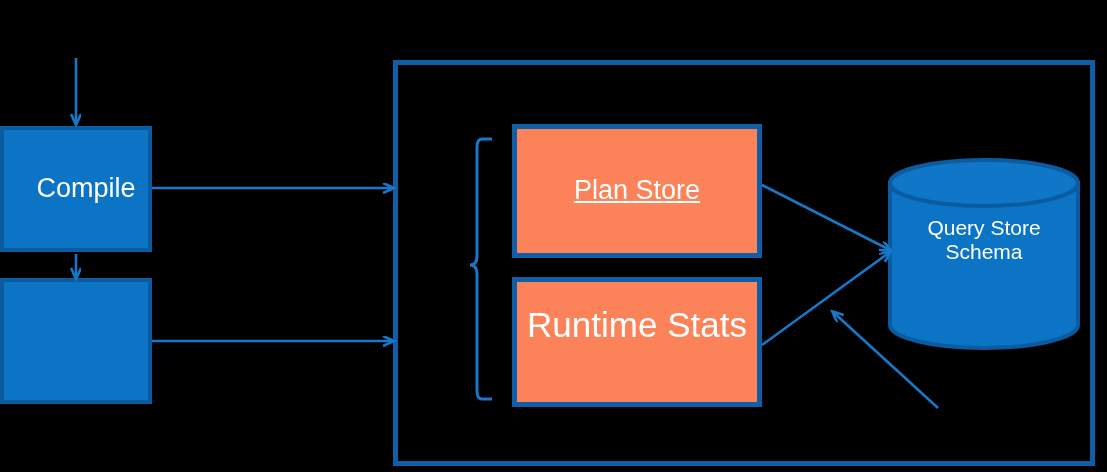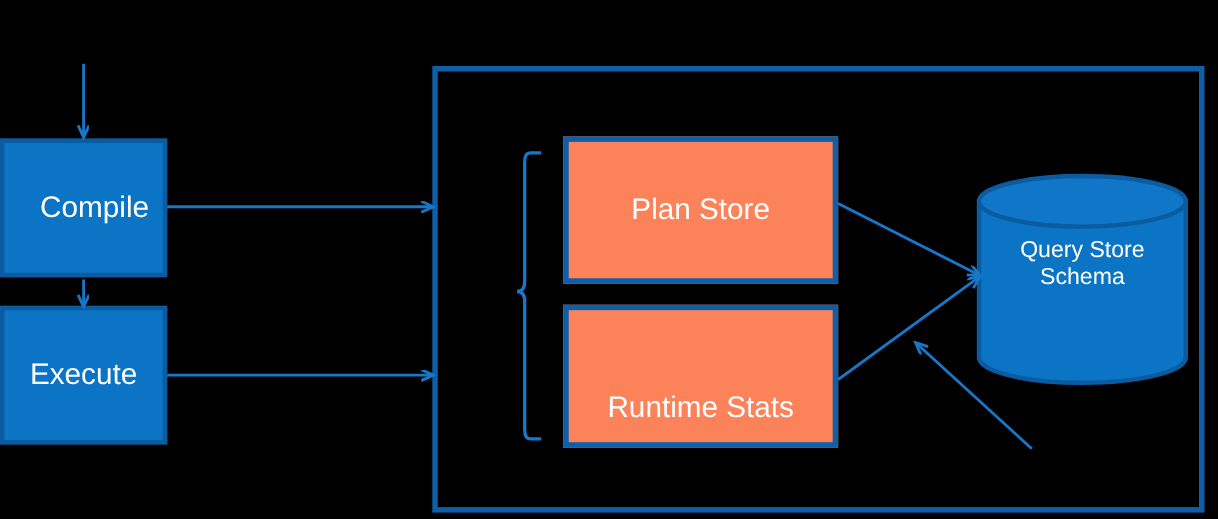--- a/index.html
+++ b/index.html
@@ -51,36 +51,35 @@
   }
   
   .container-box {
     position: absolute;
     border: 5px solid #0E5FA8;
     box-sizing: border-box;
     background: transparent;
   }
   .label-compile   { left: 0px;   top: 126px; width: 172px; height: 126px; font-size: 27px; }
   .label-execute   { left: 0px;   top: 278px; width: 152px; height: 126px; font-size: 27px; }
-  .label-planstore { left: 512px; top: 124px; width: 250px; height: 134px; font-size: 27px; }
-  .label-runtime   { left: 512px; top: 277px; width: 250px; height: 96px; font-size: 27px; margin-top: 46px; }
+  .label-planstore { left: 512px; top: 124px; width: 250px; height: 134px; font-size: 27px; text-decoration: underline; }
+  .label-runtime   { left: 512px; top: 277px; width: 250px; height: 96px; font-size: 35px; }
   .label-cylinder  { left: 890px; top: 190px; width: 188px; height: 100px; font-size: 21px; }
 </style>
 </head>
 <body>
 
 <div id="canvas">
 
   <div class="container-box" style="left:393px; top:60px; width:702px; height:406px;"></div>
 
   <div class="proc-box" style="left:0px; top:126px; width:152px; height:126px;"></div>
   <div class="node-label label-compile">Compile</div>
 
   <div class="proc-box" style="left:0px; top:278px; width:152px; height:126px;"></div>
-  <div class="node-label label-execute">Execute</div>
 
   <div class="store-box" style="left:512px; top:124px; width:250px; height:134px;"></div>
   <div class="node-label label-planstore">Plan Store</div>
 
   <div class="store-box" style="left:512px; top:277px; width:250px; height:130px;"></div>
   <div class="node-label label-runtime">Runtime Stats</div>
 
   <svg class="layer" viewBox="0 0 1107 472">
     <defs>
       <marker id="ah" markerWidth="14" markerHeight="14" refX="11" refY="5" orient="auto" markerUnits="userSpaceOnUse">

